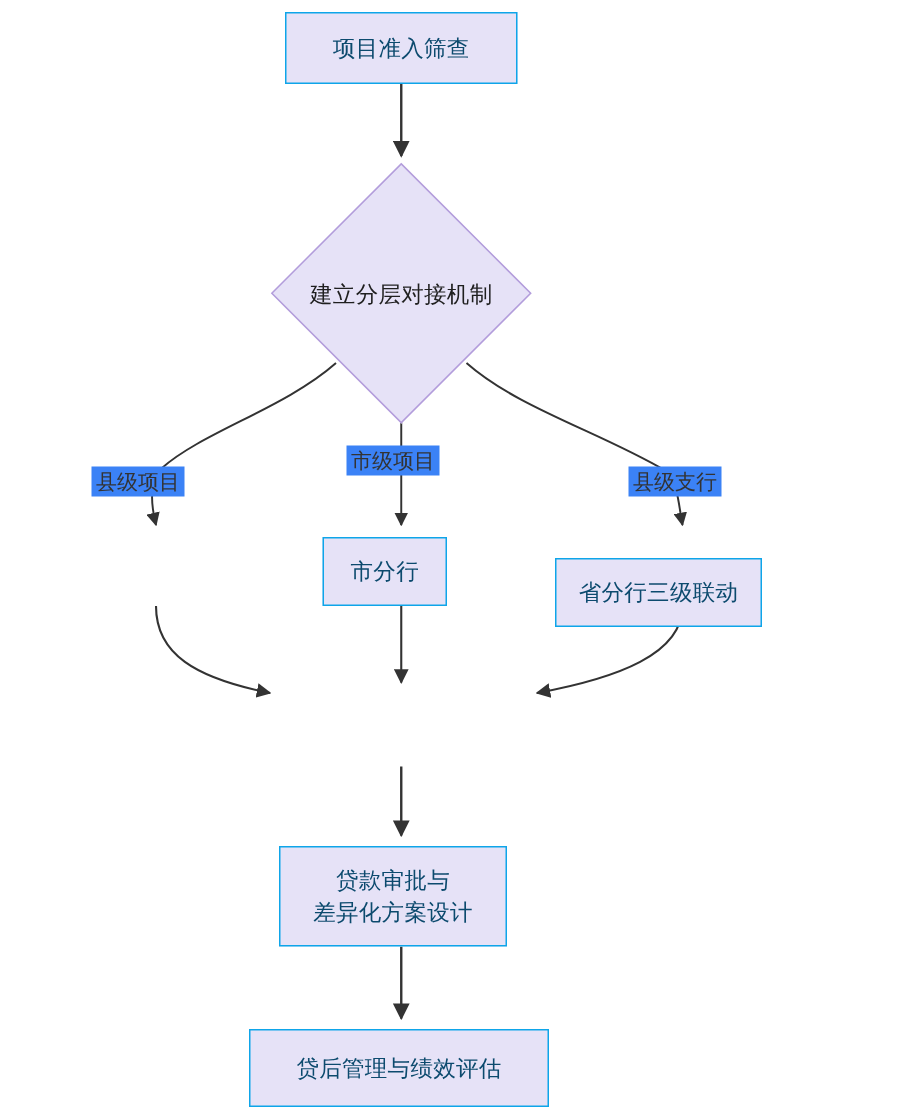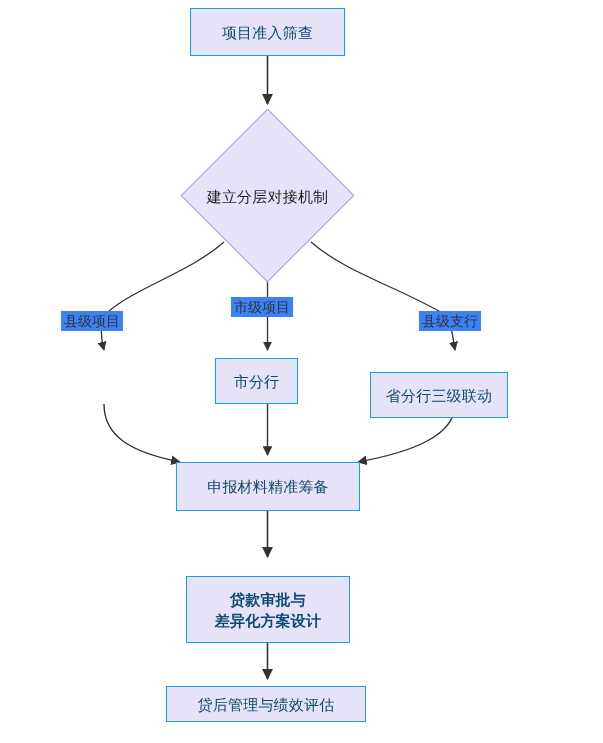--- a/index.html
+++ b/index.html
@@ -108,20 +108,19 @@
 
   <div class="edge-label" style="left:61px; top:311px;">县级项目</div>
   <div class="edge-label" style="left:231px; top:297px;">市级项目</div>
   <div class="edge-label" style="left:419px; top:311px;">县级支行</div>
 
 
   <div class="node" style="left:215px; top:358px; width:83px; height:46px;">市分行</div>
 
   <div class="node" style="left:370px; top:372px; width:138px; height:46px;">省分行三级联动</div>
 
-  <div class="node" style="left:176px; top:462px; width:184px; height:49px;">申报材料精准筹备</div>
 
-  <div class="node" style="left:186px; top:576px; width:164px; height:67px;font-weight:bold;">贷款审批与
+  <div class="node" style="left:186px; top:564px; width:152px; height:67px;">贷款审批与
 差异化方案设计</div>
 
-  <div class="node" style="left:166px; top:686px; width:200px; height:36px;">贷后管理与绩效评估</div>
+  <div class="node" style="left:166px; top:686px; width:200px; height:52px;">贷后管理与绩效评估</div>
 
 </div>
 
 </body></html>

